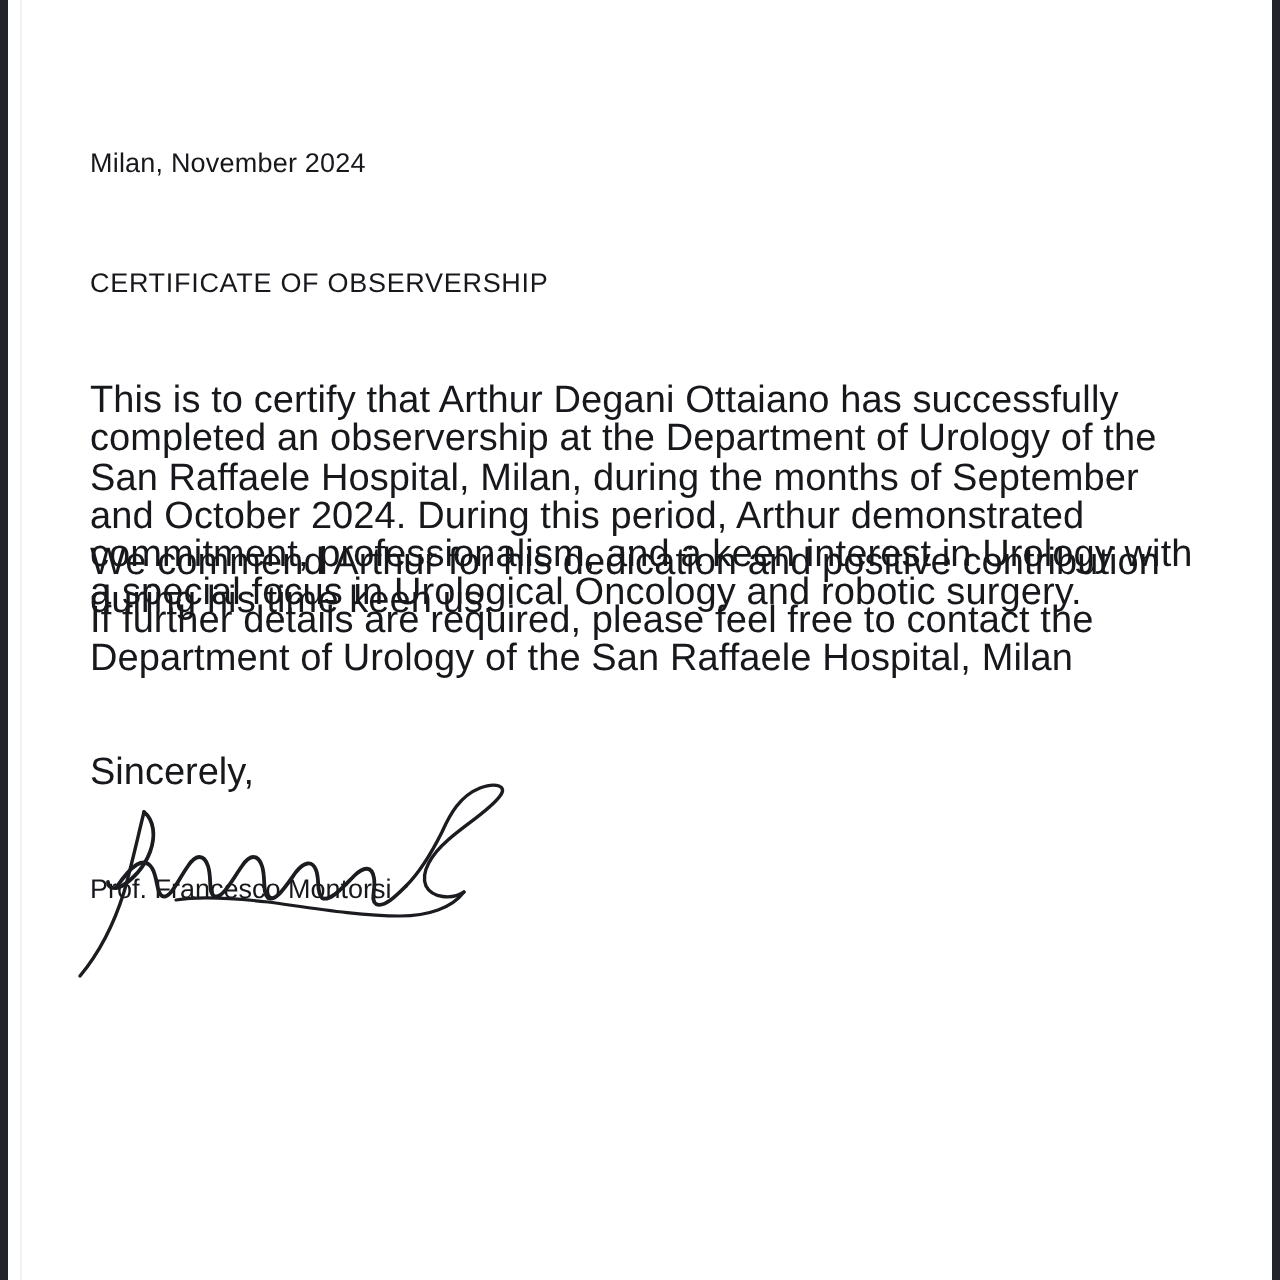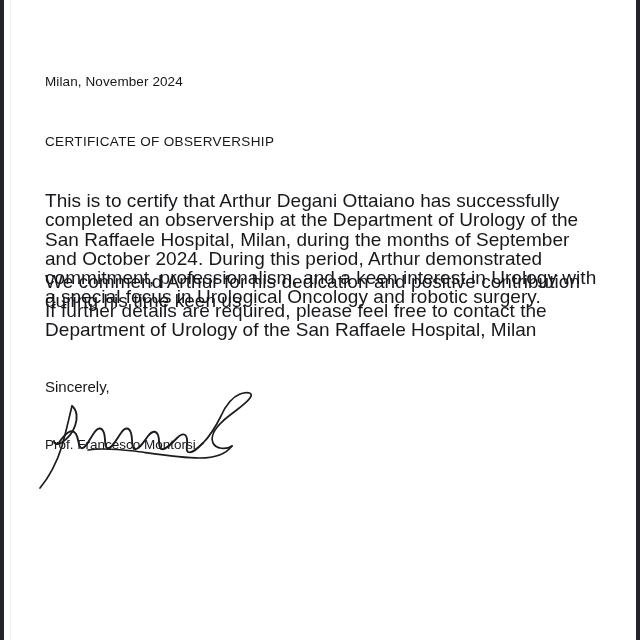--- a/index.html
+++ b/index.html
@@ -83,21 +83,21 @@
     text-align: left;
   }
   .para-1 { top: 191px; }
   .para-2 { top: 272px; }
   .para-3 { top: 301px; }
 
   .closing {
     position: absolute;
     top: 377px;
     left: 0;
-    font-size: 15px;
+    font-size: 19px;
     line-height: 19px;
     white-space: nowrap;
   }
 
   .signer-name {
     position: absolute;
     top: 435px;
     left: 0;
     font-size: 13.5px;
     line-height: 19px;

